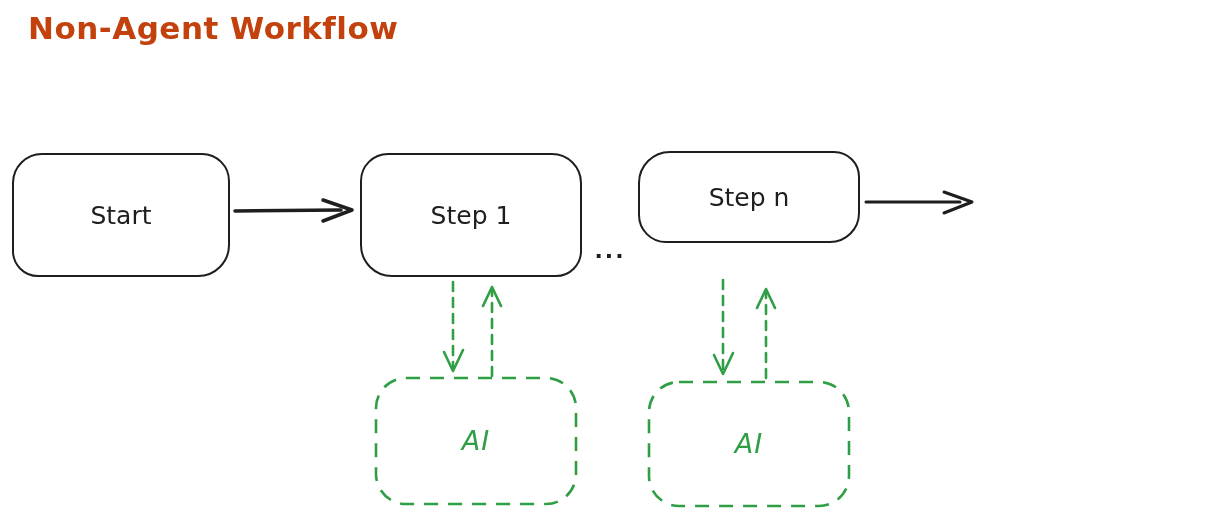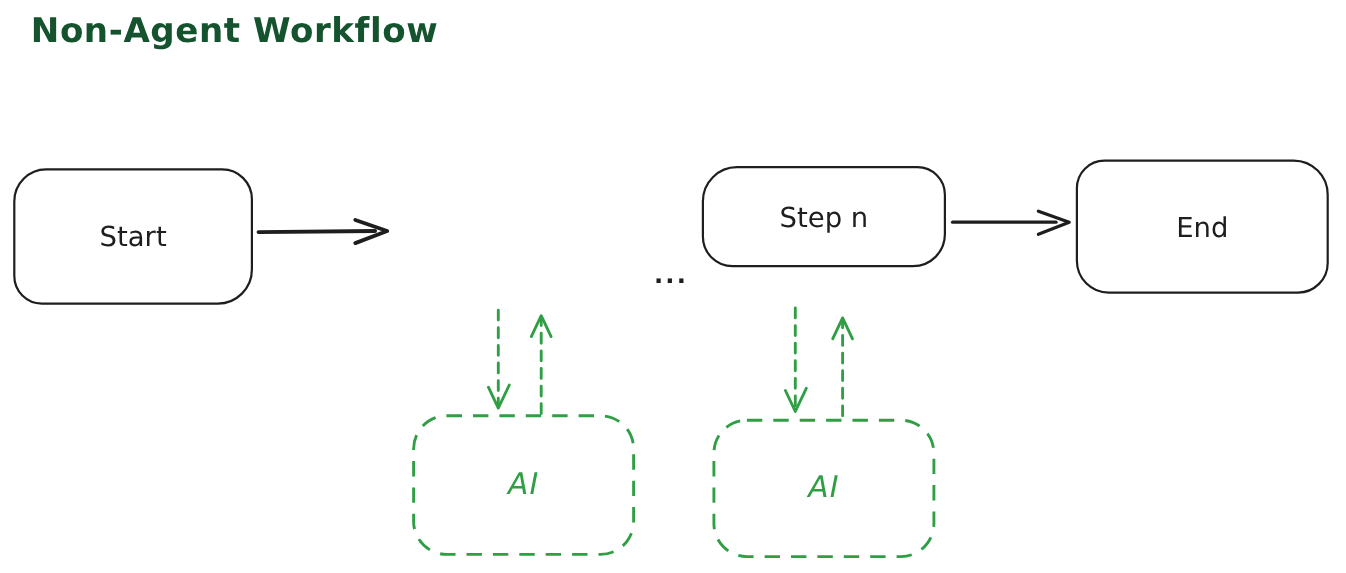--- a/index.html
+++ b/index.html
@@ -15,21 +15,21 @@
     background: #ffffff;
     overflow: hidden;
   }
   .title {
     position: absolute;
     left: 28px;
     top: 10px;
     font-size: 31px;
     font-weight: 600;
     letter-spacing: 0.5px;
-    color: #14532d;
+    color: #c2410c;
     white-space: nowrap;
   }
   .connectors {
     position: absolute;
     left: 0;
     top: 0;
     width: 1224px;
     height: 521px;
   }
   .node {
@@ -113,30 +113,30 @@
     </g>
 
     <rect x="376" y="378" width="200" height="126" rx="30" stroke="#2f9e44" stroke-width="2.6" stroke-dasharray="14 10"></rect>
     <rect x="649" y="382" width="200" height="124" rx="30" stroke="#2f9e44" stroke-width="2.6" stroke-dasharray="14 10"></rect>
   </svg>
 
   <div class="node solid-node node-start">
     <span>Start</span>
   </div>
 
+  <div class="node solid-node node-step1">
+    <span>Step 1</span>
+  </div>
 
   <div class="ellipsis">...</div>
 
   <div class="node solid-node node-stepn">
     <span>Step n</span>
   </div>
 
-  <div class="node solid-node node-end">
-    <span>End</span>
-  </div>
 
   <div class="ai-label ai-label-1">
     <span>AI</span>
   </div>
 
   <div class="ai-label ai-label-2">
     <span>AI</span>
   </div>
 
 </div>

